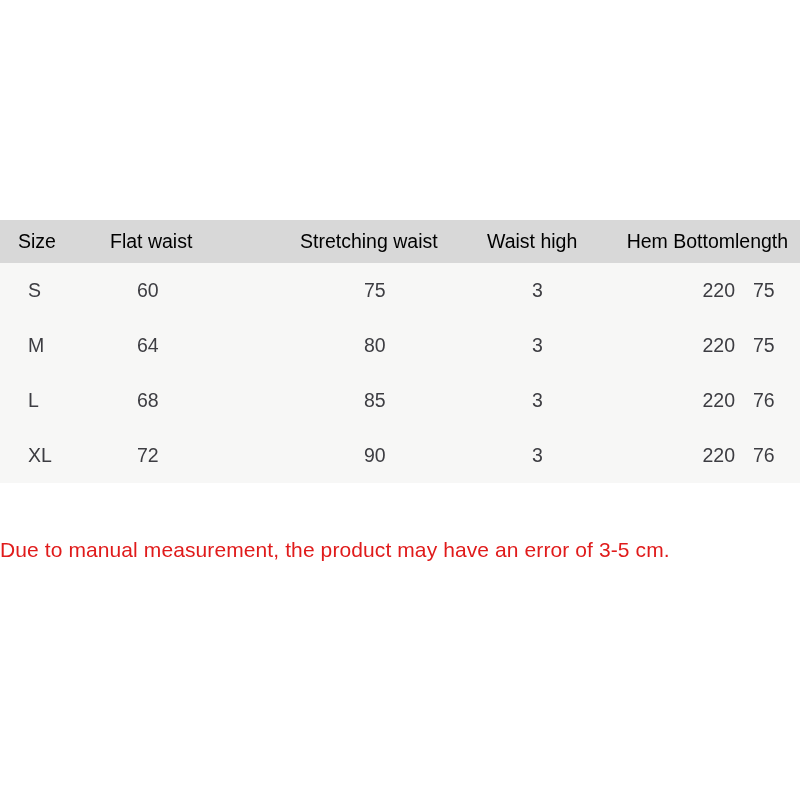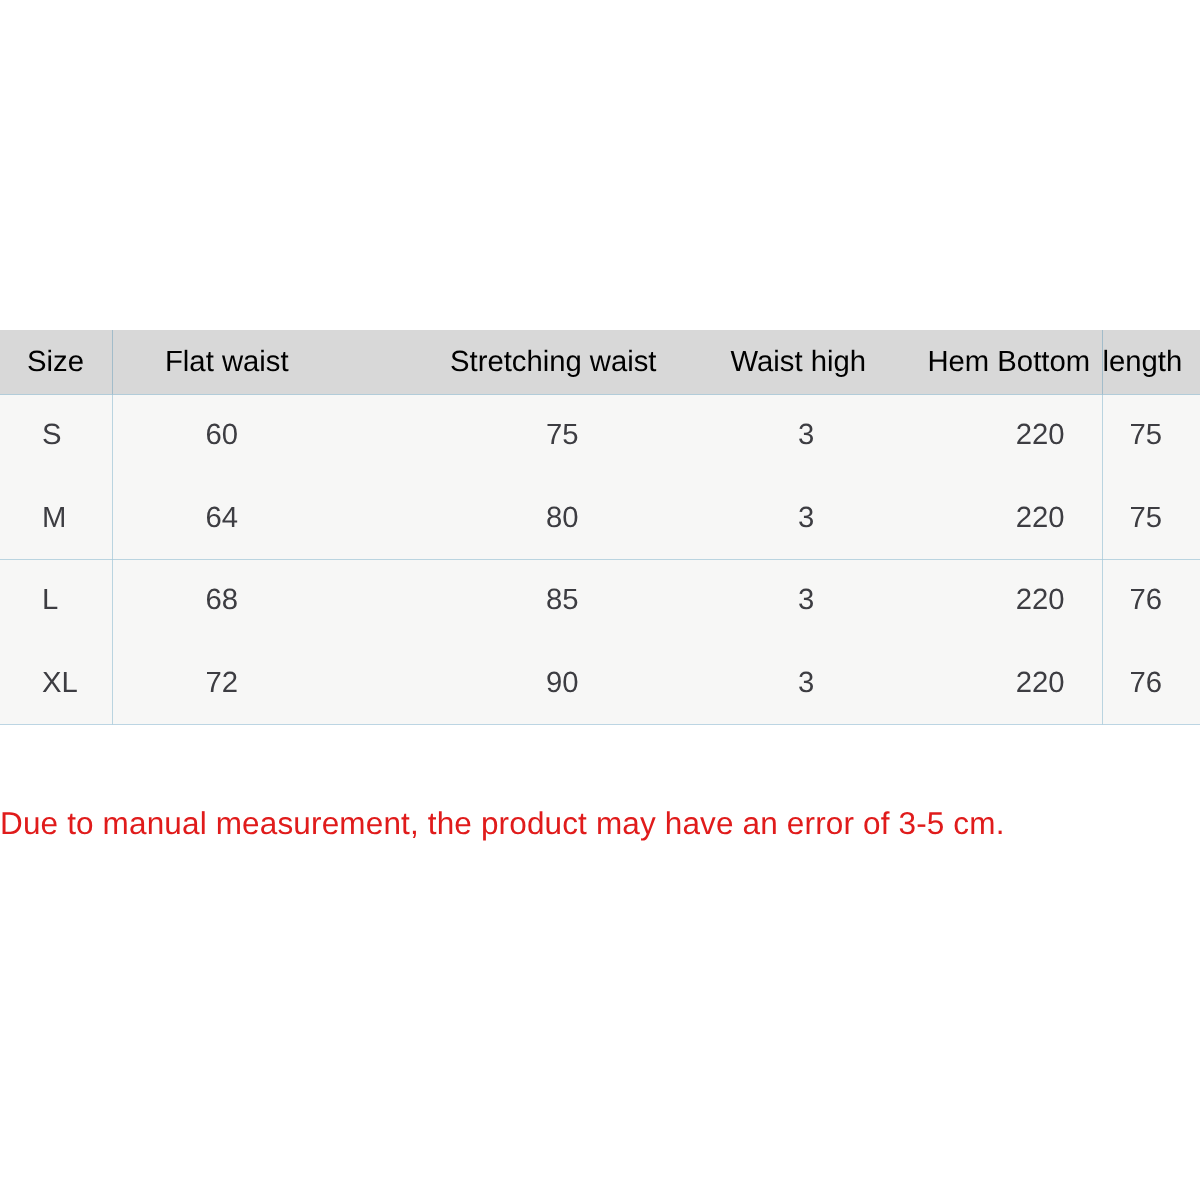--- a/index.html
+++ b/index.html
@@ -81,22 +81,22 @@
 
   .size-table thead th.col-flat       { text-align: left; padding-left: 35px; }
   .size-table tbody td.col-flat       { text-align: left; padding-left: 62px; }
 
   .size-table thead th.col-stretch    { text-align: left; padding-left: 20px; }
   .size-table tbody td.col-stretch    { text-align: left; padding-left: 84px; }
 
   .size-table thead th.col-waisthigh  { text-align: left; padding-left: 17px; }
   .size-table tbody td.col-waisthigh  { text-align: left; padding-left: 62px; }
 
-  .size-table thead th.col-hem        { text-align: center; padding-left: 0px; }
-  .size-table tbody td.col-hem        { text-align: center; padding-left: 42px; }
+  .size-table thead th.col-hem        { text-align: right; padding-left: 0px; }
+  .size-table tbody td.col-hem        { text-align: right; padding-left: 42px; }
 
   .size-table thead th.col-length     { text-align: left; padding-left: 0px; }
   .size-table tbody td.col-length     { text-align: left; padding-left: 18px; }
 
   
   .notice {
     position: absolute;
     left: 0;
     top: 538px;
     width: 800px;

